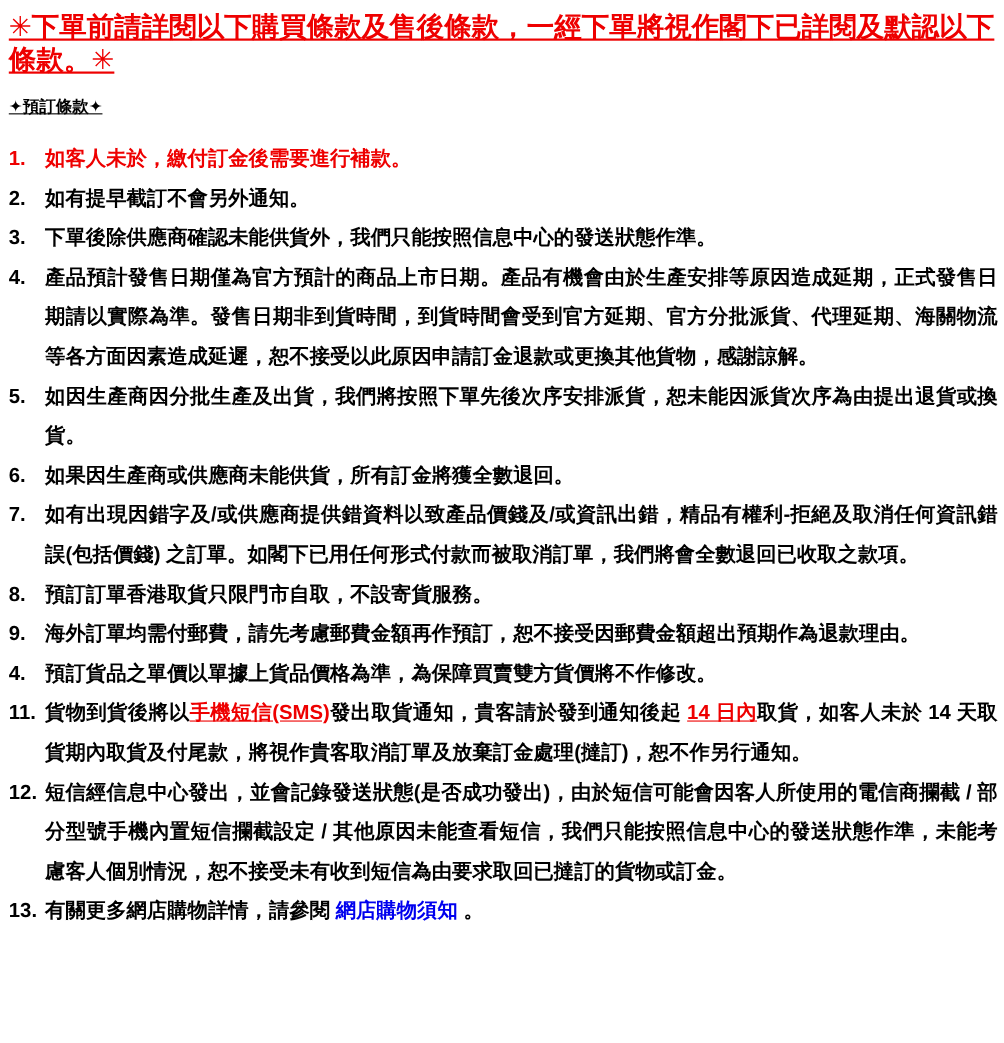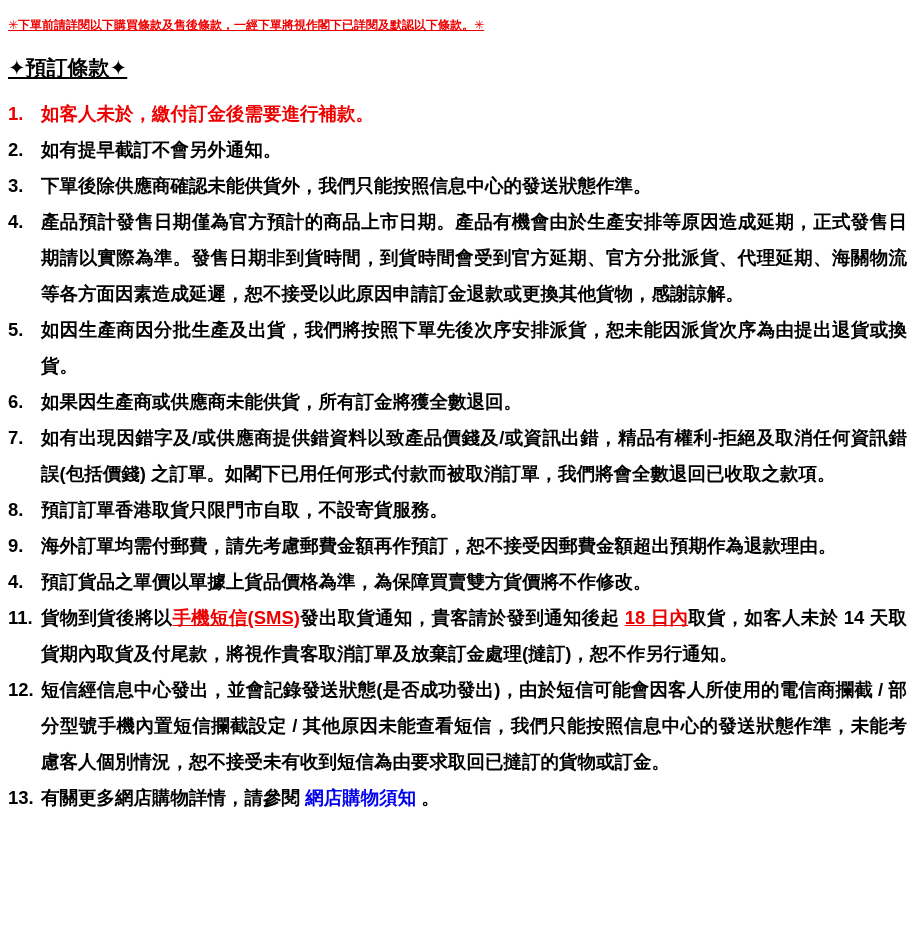--- a/index.html
+++ b/index.html
@@ -17,28 +17,28 @@
     color:var(--text);
     font-family:"Liberation Sans","DejaVu Sans",sans-serif;
     font-weight:bold;
     font-size:18.5px;
   }
   .page{
     padding:10px 6px 10px 8px;
   }
   .doc-title{
     margin:0 0 13px 0;
-    font-size:12px;
+    font-size:25px;
     color:var(--red);
     text-decoration:underline;
     line-height:30px;
   }
   .section-header{
     margin:0 0 13px 0;
-    font-size:21px;
+    font-size:15px;
     color:var(--text);
     text-decoration:underline;
     line-height:30px;
   }
   .terms-list{
     margin:0;
     padding:0;
   }
   .term{
     position:relative;
@@ -76,17 +76,17 @@
       <div class="term red"><span class="num">1.</span><span class="body"><span>如客人未於，繳付訂金後需要進行補款。</span></span></div>
       <div class="term"><span class="num">2.</span><span class="body"><span>如有提早截訂不會另外通知。</span></span></div>
       <div class="term"><span class="num">3.</span><span class="body"><span>下單後除供應商確認未能供貨外，我們只能按照信息中心的發送狀態作準。</span></span></div>
       <div class="term"><span class="num">4.</span><span class="body"><span>產品預計發售日期僅為官方預計的商品上市日期。產品有機會由於生產安排等原因造成延期，正式發售日期請以實際為準。發售日期非到貨時間，到貨時間會受到官方延期、官方分批派貨、代理延期、海關物流等各方面因素造成延遲，恕不接受以此原因申請訂金退款或更換其他貨物，感謝諒解。</span></span></div>
       <div class="term"><span class="num">5.</span><span class="body"><span>如因生產商因分批生產及出貨，我們將按照下單先後次序安排派貨，恕未能因派貨次序為由提出退貨或換貨。</span></span></div>
       <div class="term"><span class="num">6.</span><span class="body"><span>如果因生產商或供應商未能供貨，所有訂金將獲全數退回。</span></span></div>
       <div class="term"><span class="num">7.</span><span class="body"><span>如有出現因錯字及/或供應商提供錯資料以致產品價錢及/或資訊出錯，精品有權利-拒絕及取消任何資訊錯誤(包括價錢) 之訂單。如閣下已用任何形式付款而被取消訂單，我們將會全數退回已收取之款項。</span></span></div>
       <div class="term"><span class="num">8.</span><span class="body"><span>預訂訂單香港取貨只限門市自取，不設寄貨服務。</span></span></div>
       <div class="term"><span class="num">9.</span><span class="body"><span>海外訂單均需付郵費，請先考慮郵費金額再作預訂，恕不接受因郵費金額超出預期作為退款理由。</span></span></div>
       <div class="term"><span class="num">4.</span><span class="body"><span>預訂貨品之單價以單據上貨品價格為準，為保障買賣雙方貨價將不作修改。</span></span></div>
-      <div class="term"><span class="num">11.</span><span class="body"><span>貨物到貨後將以</span><span class="red-link">手機短信(SMS)</span><span>發出取貨通知，貴客請於發到通知後起 </span><span class="red-link">18 日內</span><span>取貨，如客人未於 14 天取貨期內取貨及付尾款，將視作貴客取消訂單及放棄訂金處理(撻訂)，恕不作另行通知。</span></span></div>
+      <div class="term"><span class="num">11.</span><span class="body"><span>貨物到貨後將以</span><span class="red-link">手機短信(SMS)</span><span>發出取貨通知，貴客請於發到通知後起 </span><span class="red-link">14 日內</span><span>取貨，如客人未於 14 天取貨期內取貨及付尾款，將視作貴客取消訂單及放棄訂金處理(撻訂)，恕不作另行通知。</span></span></div>
       <div class="term"><span class="num">12.</span><span class="body"><span>短信經信息中心發出，並會記錄發送狀態(是否成功發出)，由於短信可能會因客人所使用的電信商攔截 / 部分型號手機內置短信攔截設定 / 其他原因未能查看短信，我們只能按照信息中心的發送狀態作準，未能考慮客人個別情況，恕不接受未有收到短信為由要求取回已撻訂的貨物或訂金。</span></span></div>
       <div class="term"><span class="num">13.</span><span class="body"><span>有關更多網店購物詳情，請參閱 </span><span class="link">網店購物須知</span><span> 。</span></span></div>
     </div>
 </div>
 
 </body></html>

